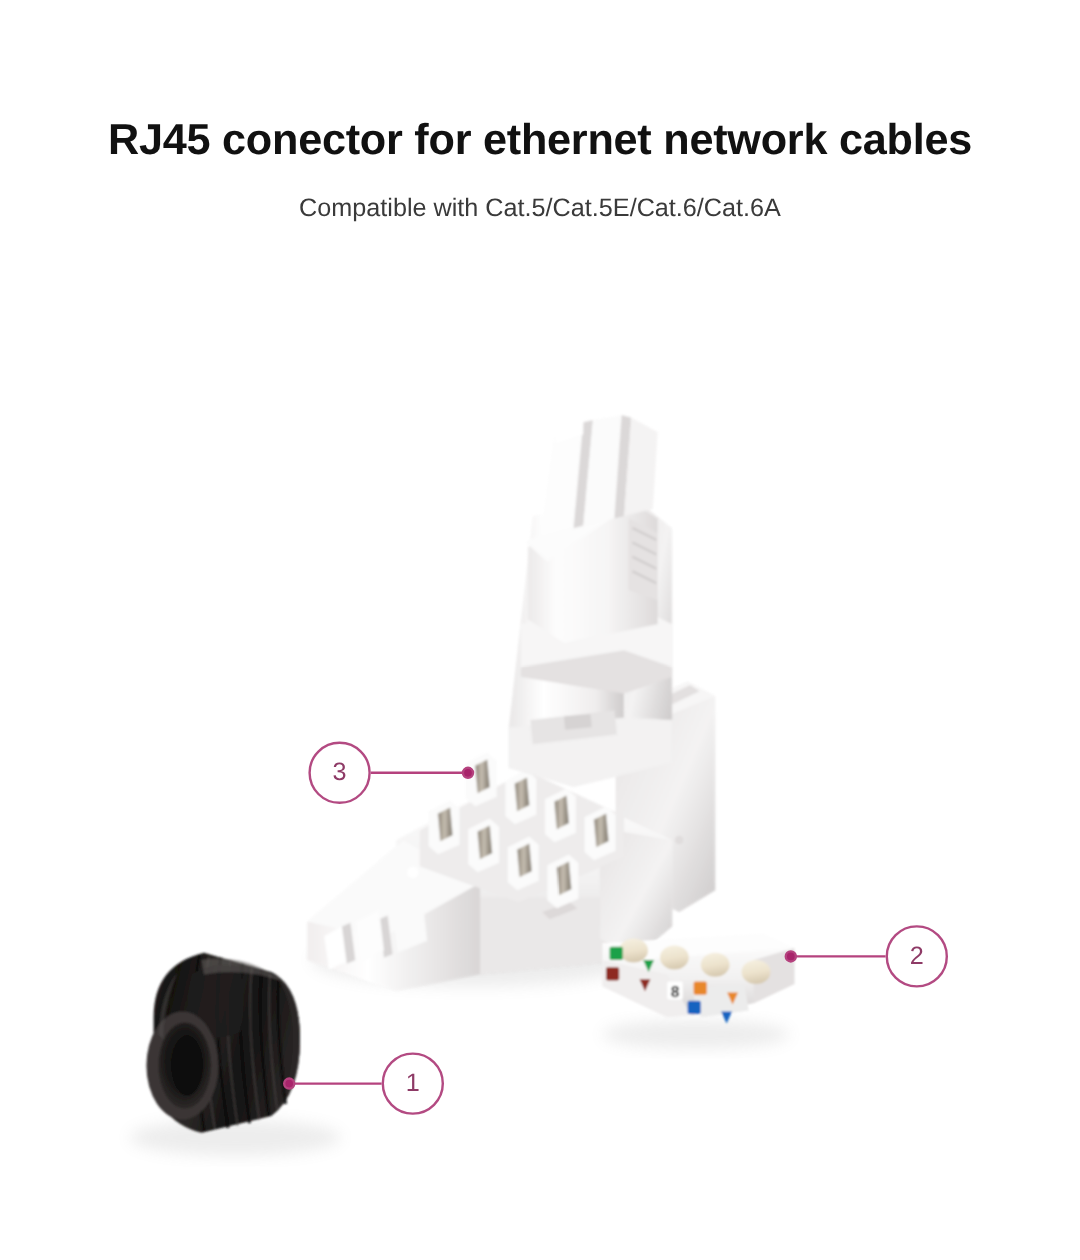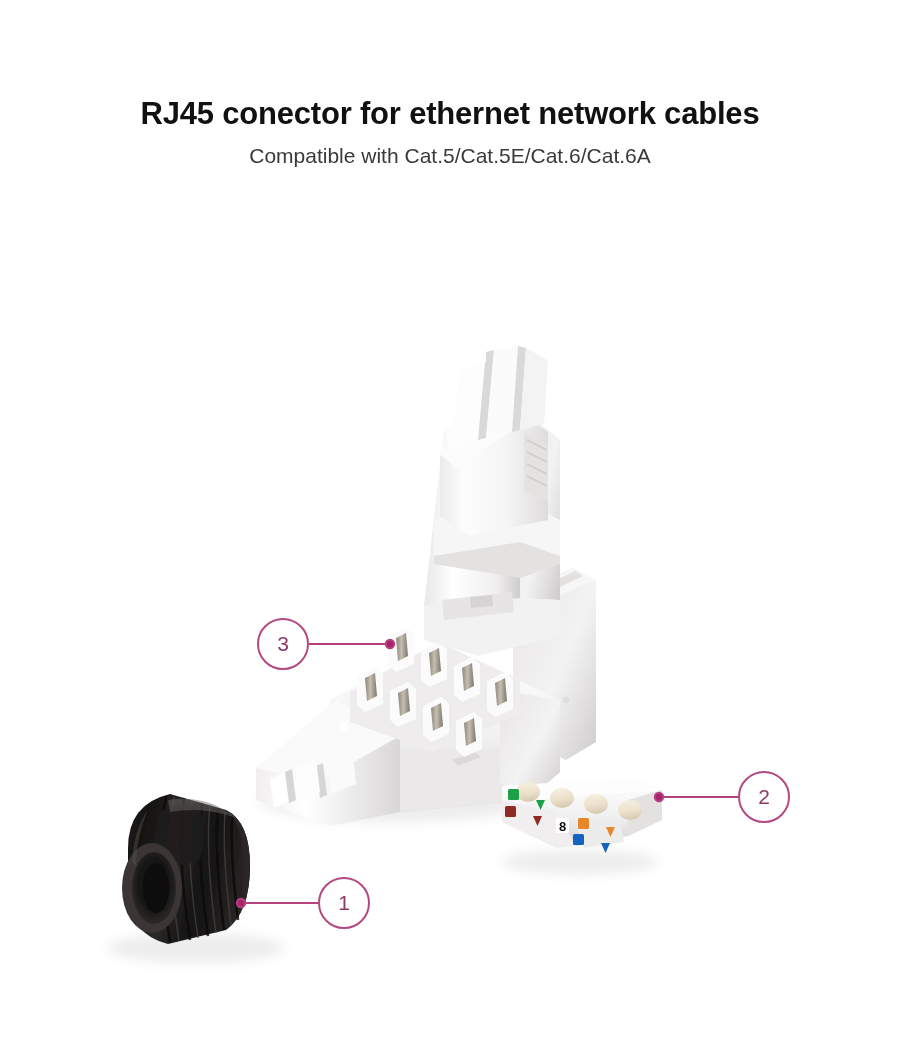--- a/index.html
+++ b/index.html
@@ -20,28 +20,28 @@
   
   #header {
     position: absolute;
     top: 0; left: 0;
     width: 900px;
     text-align: center;
   }
   #title {
     margin: 0;
     padding-top: 97px;
-    font-size: 31px;
+    font-size: 36px;
     font-weight: bold;
     letter-spacing: -0.2px;
     color: #111111;
     line-height: 1.08;
   }
   #subtitle {
-    margin: 0;
+    margin: 12px;
     padding-top: 14px;
     font-size: 21px;
     font-weight: normal;
     color: #3a3a3a;
     line-height: 1.1;
   }
 
   
   #scene {
     position: absolute;

